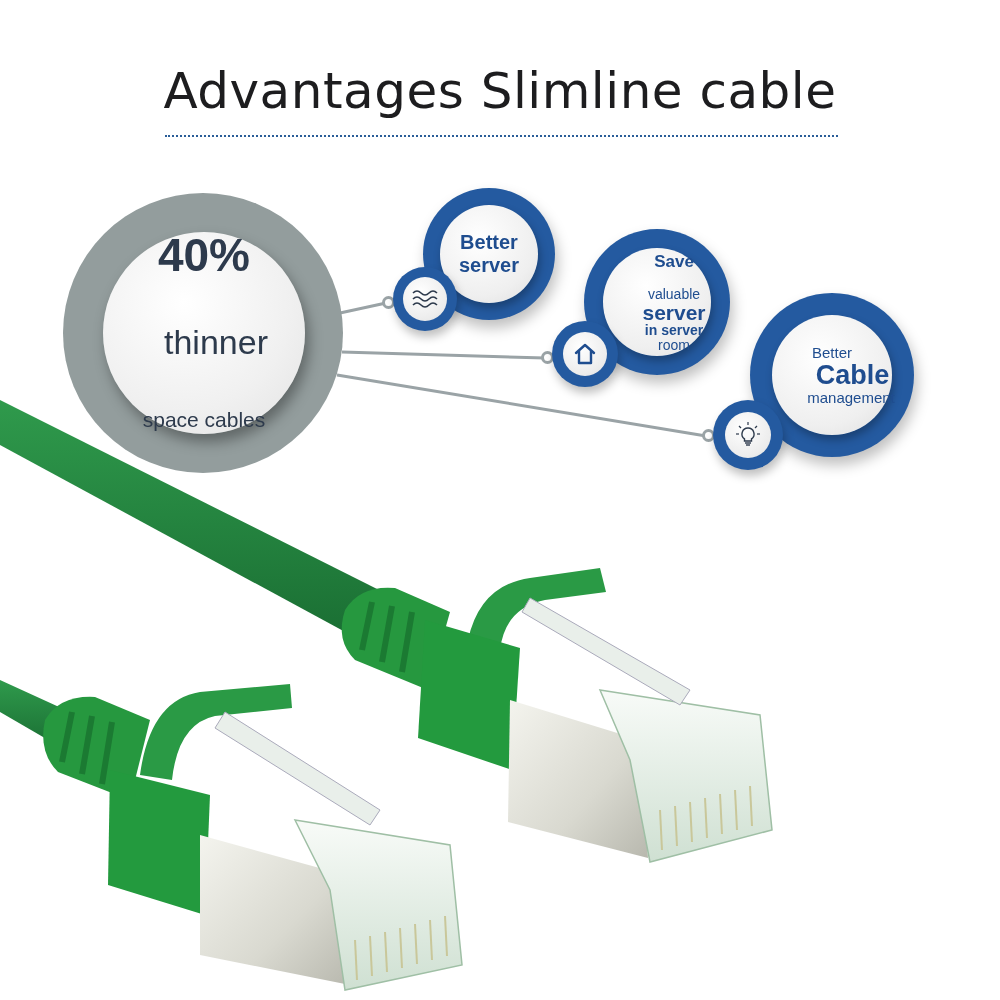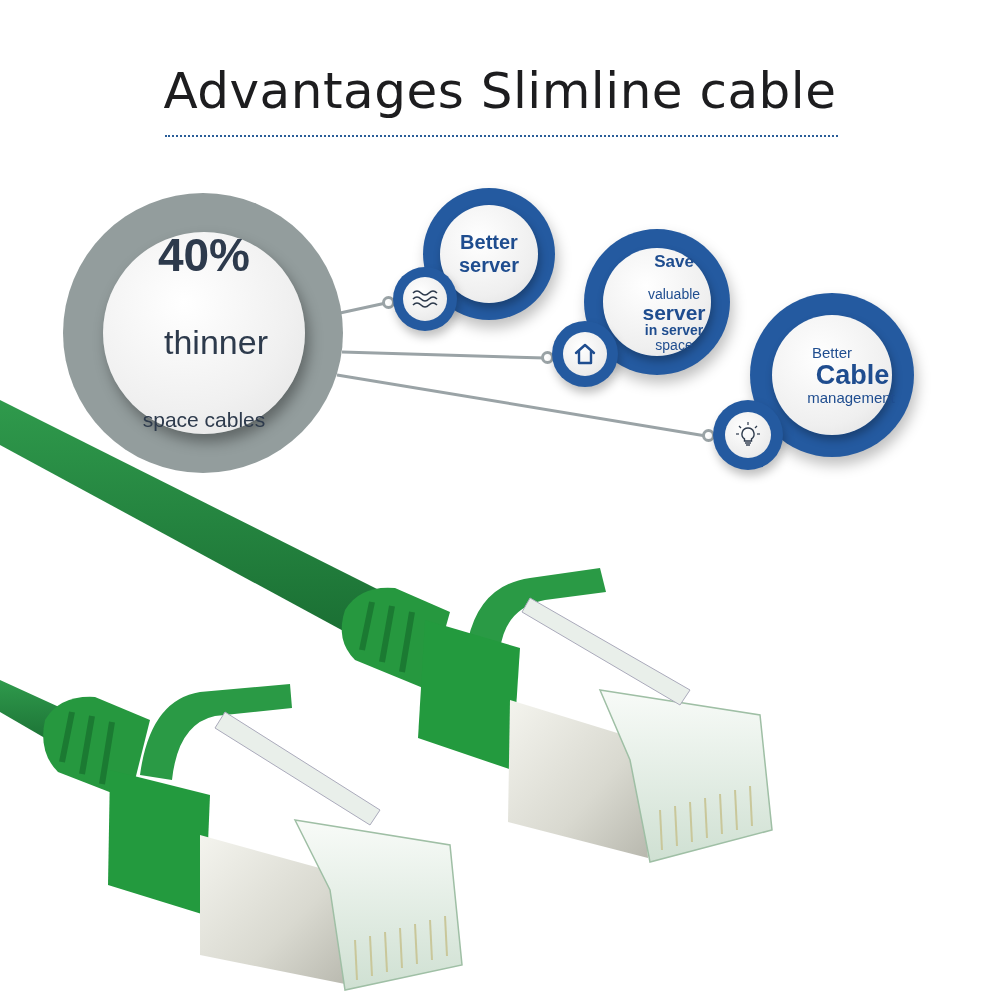--- a/index.html
+++ b/index.html
@@ -86,21 +86,21 @@
 </div>
 
 <div>
   <div class="bubble" style="left:584px;top:229px;width:146px;height:146px;"></div>
   <div class="bubble-in" style="left:603px;top:248px;width:108px;height:108px;"></div>
   <div class="bubble-text" style="left:620px;top:248px;width:108px;height:108px;">
     <span style="font-weight:bold;font-size:17px;line-height:18px;">Save</span>
     <span style="font-size:14px;line-height:15px;margin-top:16px;">valuable</span>
     <span style="font-weight:bold;font-size:21px;line-height:21px;">server</span>
     <span style="font-size:14px;line-height:15px;font-weight:bold;">in server</span>
-    <span style="font-size:14px;line-height:14px;">space</span>
+    <span style="font-size:14px;line-height:14px;">room</span>
   </div>
   <div class="connector-dot" style="left:541px;top:351px;"></div>
   <div class="small-ring" style="left:552px;top:321px;width:66px;height:66px;"></div>
   <div class="small-in" style="left:563px;top:332px;width:44px;height:44px;">
     <svg width="24" height="24" viewBox="0 0 24 24">
       <path d="M3 11 L12 3 L21 11 M6 9 V21 H18 V9" fill="none" stroke="#1f4d8f" stroke-width="2.4" stroke-linejoin="round" stroke-linecap="round"></path>
     </svg>
   </div>
 </div>
 

